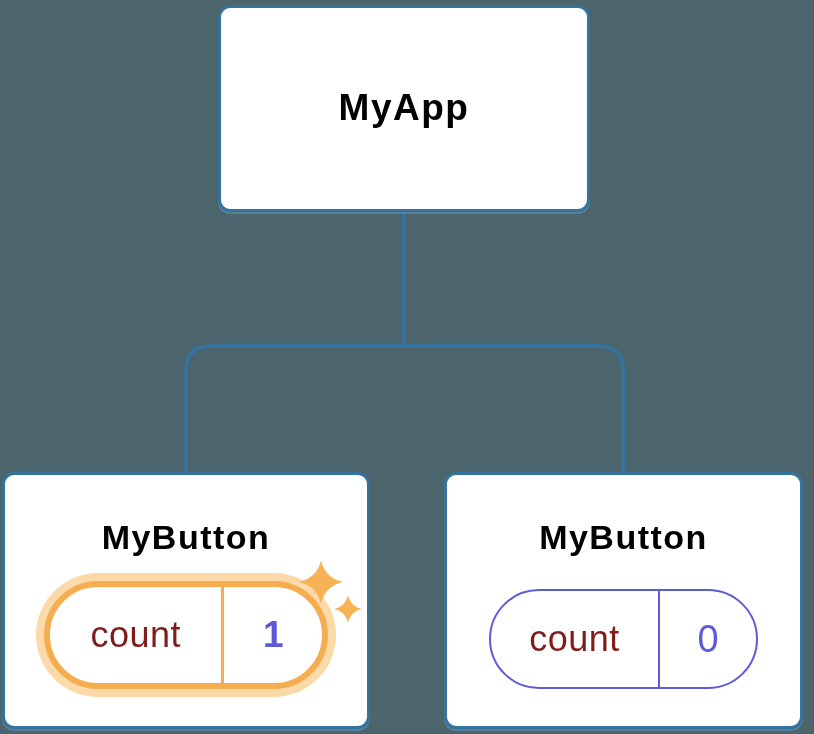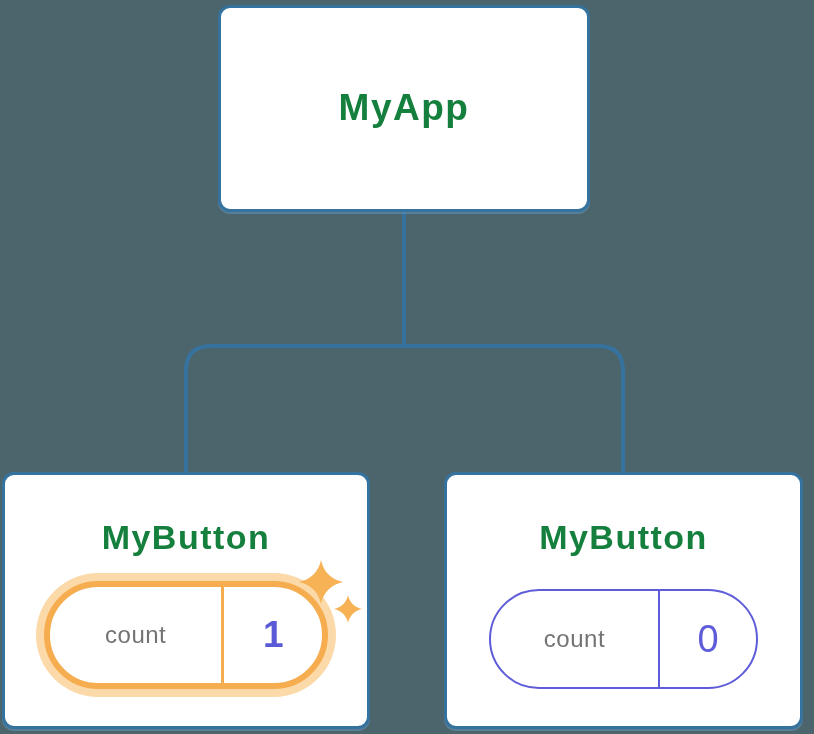--- a/index.html
+++ b/index.html
@@ -12,21 +12,21 @@
   .card{
     position:absolute;background:#ffffff;
     border:3px solid #35739e;border-radius:12px;box-sizing:border-box;
     box-shadow:0 2px 0 rgba(98,150,185,0.55);
     display:flex;flex-direction:column;align-items:center;
   }
   .card.root{left:218px;top:5px;width:372px;height:207px;justify-content:center;}
   .card.child-left{left:2px;top:472px;width:368px;height:257px;}
   .card.child-right{left:444px;top:472px;width:359px;height:257px;}
   .node-label{
-    color:#15803d;font-weight:700;letter-spacing:1.5px;
+    color:#000000;font-weight:700;letter-spacing:1.5px;
     font-size:37px;line-height:1.1;
   }
   .child-label{margin-top:44px;font-size:34px;}
   .pill-wrap{position:relative;}
   .child-left .pill-wrap{margin-top:25px;}
   .child-right .pill-wrap{margin-top:33px;}
   .pill{
     display:flex;align-items:stretch;background:#ffffff;
     border-radius:70px;box-sizing:border-box;overflow:hidden;
   }
@@ -34,21 +34,21 @@
     width:284px;height:108px;
     border:6px solid #f5ad50;
     box-shadow:0 0 0 8px #fbd9a8;
   }
   .pill.cool{
     width:269px;height:100px;
     border:2px solid #5e5cd8;
   }
   .pill-key{
     flex:0 0 63%;display:flex;align-items:center;justify-content:center;
-    color:#737373;font-size:24px;letter-spacing:0.5px;
+    color:#7f1d1d;font-size:36px;letter-spacing:0.5px;
   }
   .pill-divider{width:3px;background:#f5ad50;}
   .pill.cool .pill-divider{width:2px;background:#5e5cd8;}
   .pill-val{
     flex:1;display:flex;align-items:center;justify-content:center;
     color:#5e5cd8;font-size:38px;
   }
   .pill-val.bold{font-weight:700;font-size:37px;color:#5b5ad6;}
   .sparkles{position:absolute;top:-22px;right:-36px;width:66px;height:66px;}
 </style>

